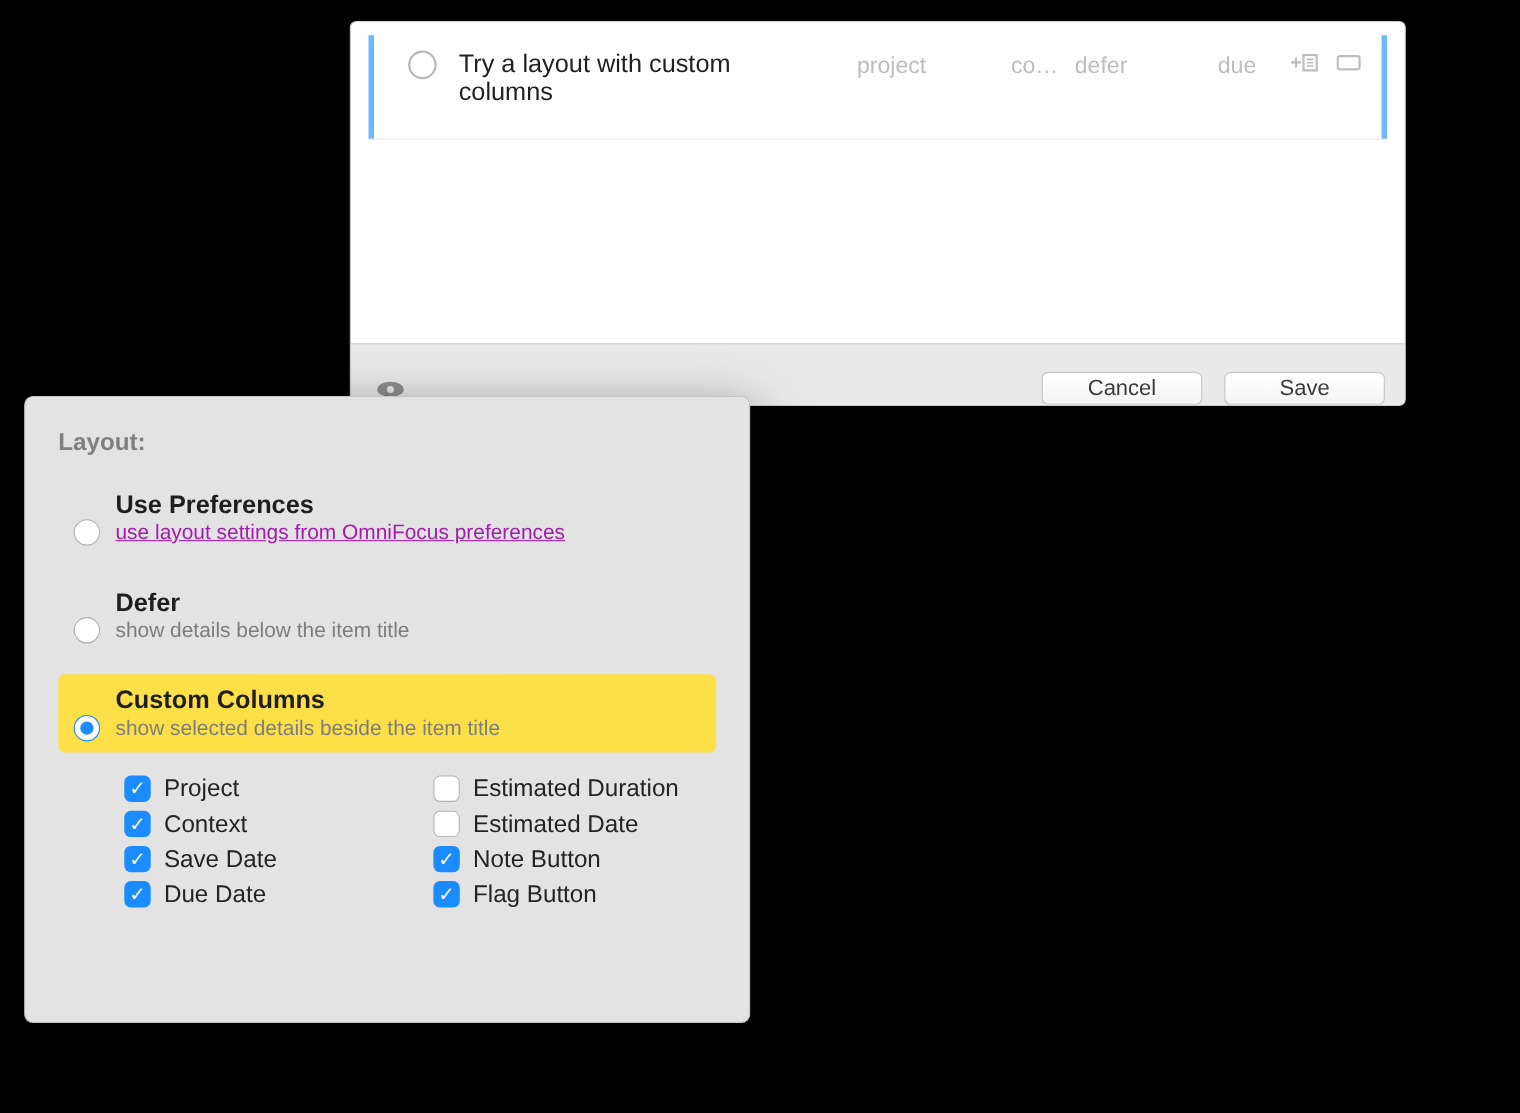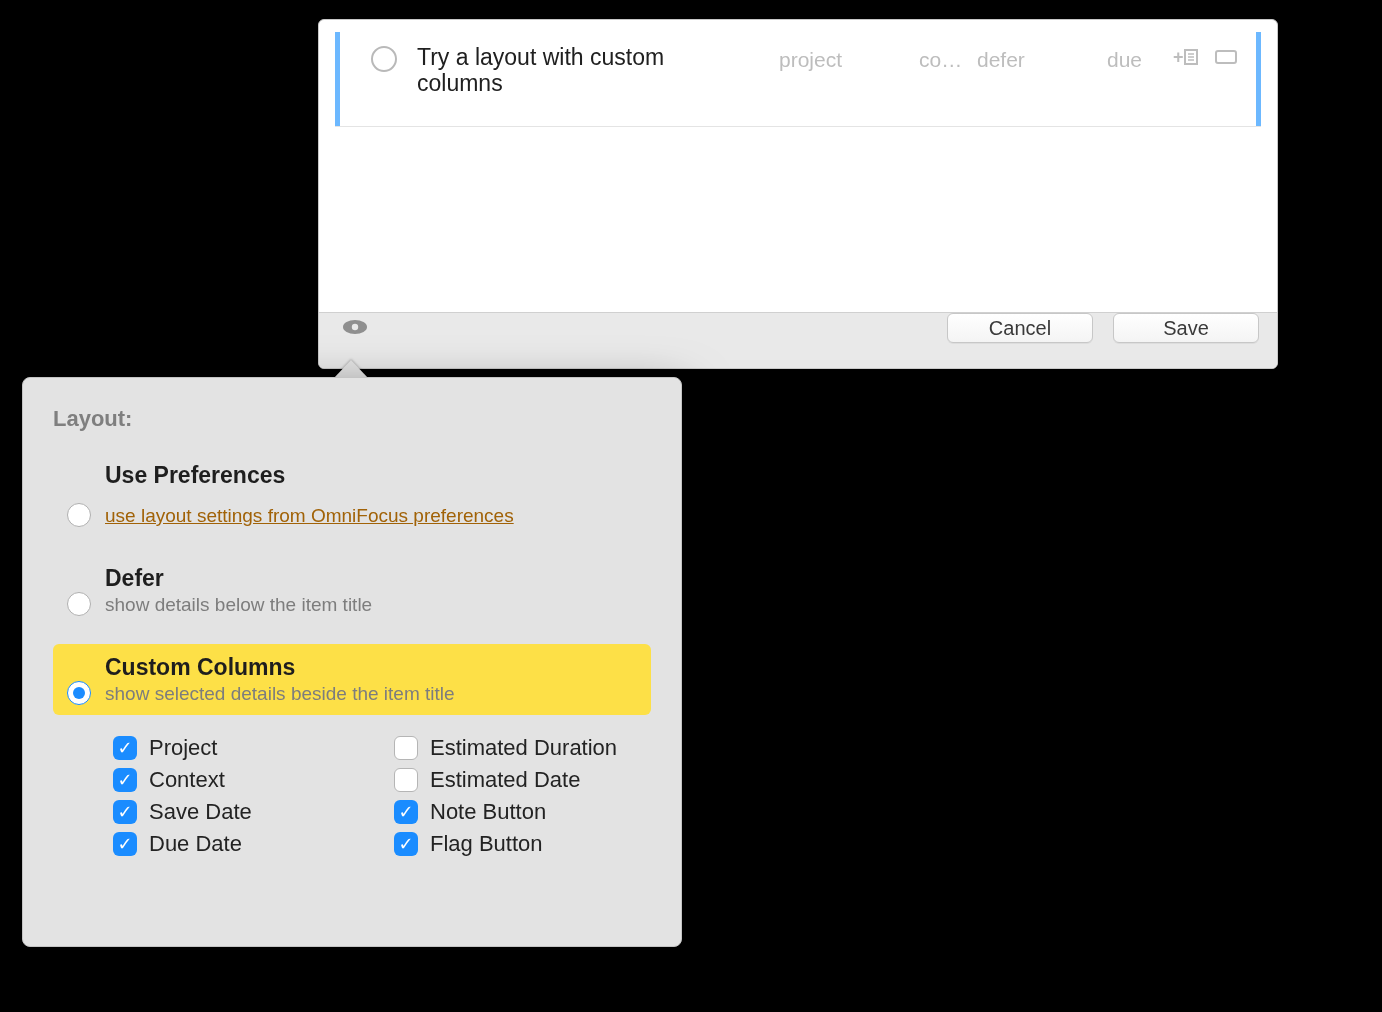--- a/index.html
+++ b/index.html
@@ -82,21 +82,21 @@
     gap: 16px;
     align-items: center;
   }
   .icon-note svg, .icon-flag svg { display:block; }
 
   .window-footer {
     height: 56px;
     background: #e9e9e9;
     border-top: 1px solid #d0d0d0;
     display: flex;
-    align-items: flex-start;
+    align-items: flex-end;
     padding: 0 18px;
   }
   .eye-btn {
     width: 28px; height: 28px;
     display: flex; align-items: center; justify-content: center;
     color: #8f8f8f;
     margin-left: 4px;
   }
   .footer-spacer { flex: 1; }
   .mac-btn {
@@ -109,21 +109,21 @@
     color: #3a3a3a;
     text-align: center;
     line-height: 28px;
     margin-left: 20px;
     box-shadow: 0 1px 0 rgba(0,0,0,0.05);
   }
 
   
   .popover {
     position: absolute;
-    left: 22px; top: 377px;
+    left: 22px; top: 360px;
     width: 660px; height: 570px;
     background: #e3e3e3;
     border: 1px solid #c4c4c4;
     border-radius: 8px;
     box-shadow: 0 18px 50px rgba(0,0,0,0.55);
     padding: 28px 30px 20px 30px;
   }
   .popover-arrow-abs {
     position: absolute;
     left: 334px; 
@@ -181,23 +181,23 @@
     font-weight: 700;
     color: #1e1e1e;
   }
   .radio-desc {
     font-size: 19px;
     color: #7d7d7d;
     margin-top: 2px;
   }
   .radio-link {
     font-size: 19px;
-    color: #a16207;
+    color: #a21caf;
     text-decoration: underline;
-    margin-top: 16px;
+    margin-top: 2px;
     display: inline-block;
   }
 
   .columns-block {
     display: flex;
     gap: 24px;
     padding: 6px 0 0 60px;
   }
   .col-list { flex: 1; }
   .chk-row {

